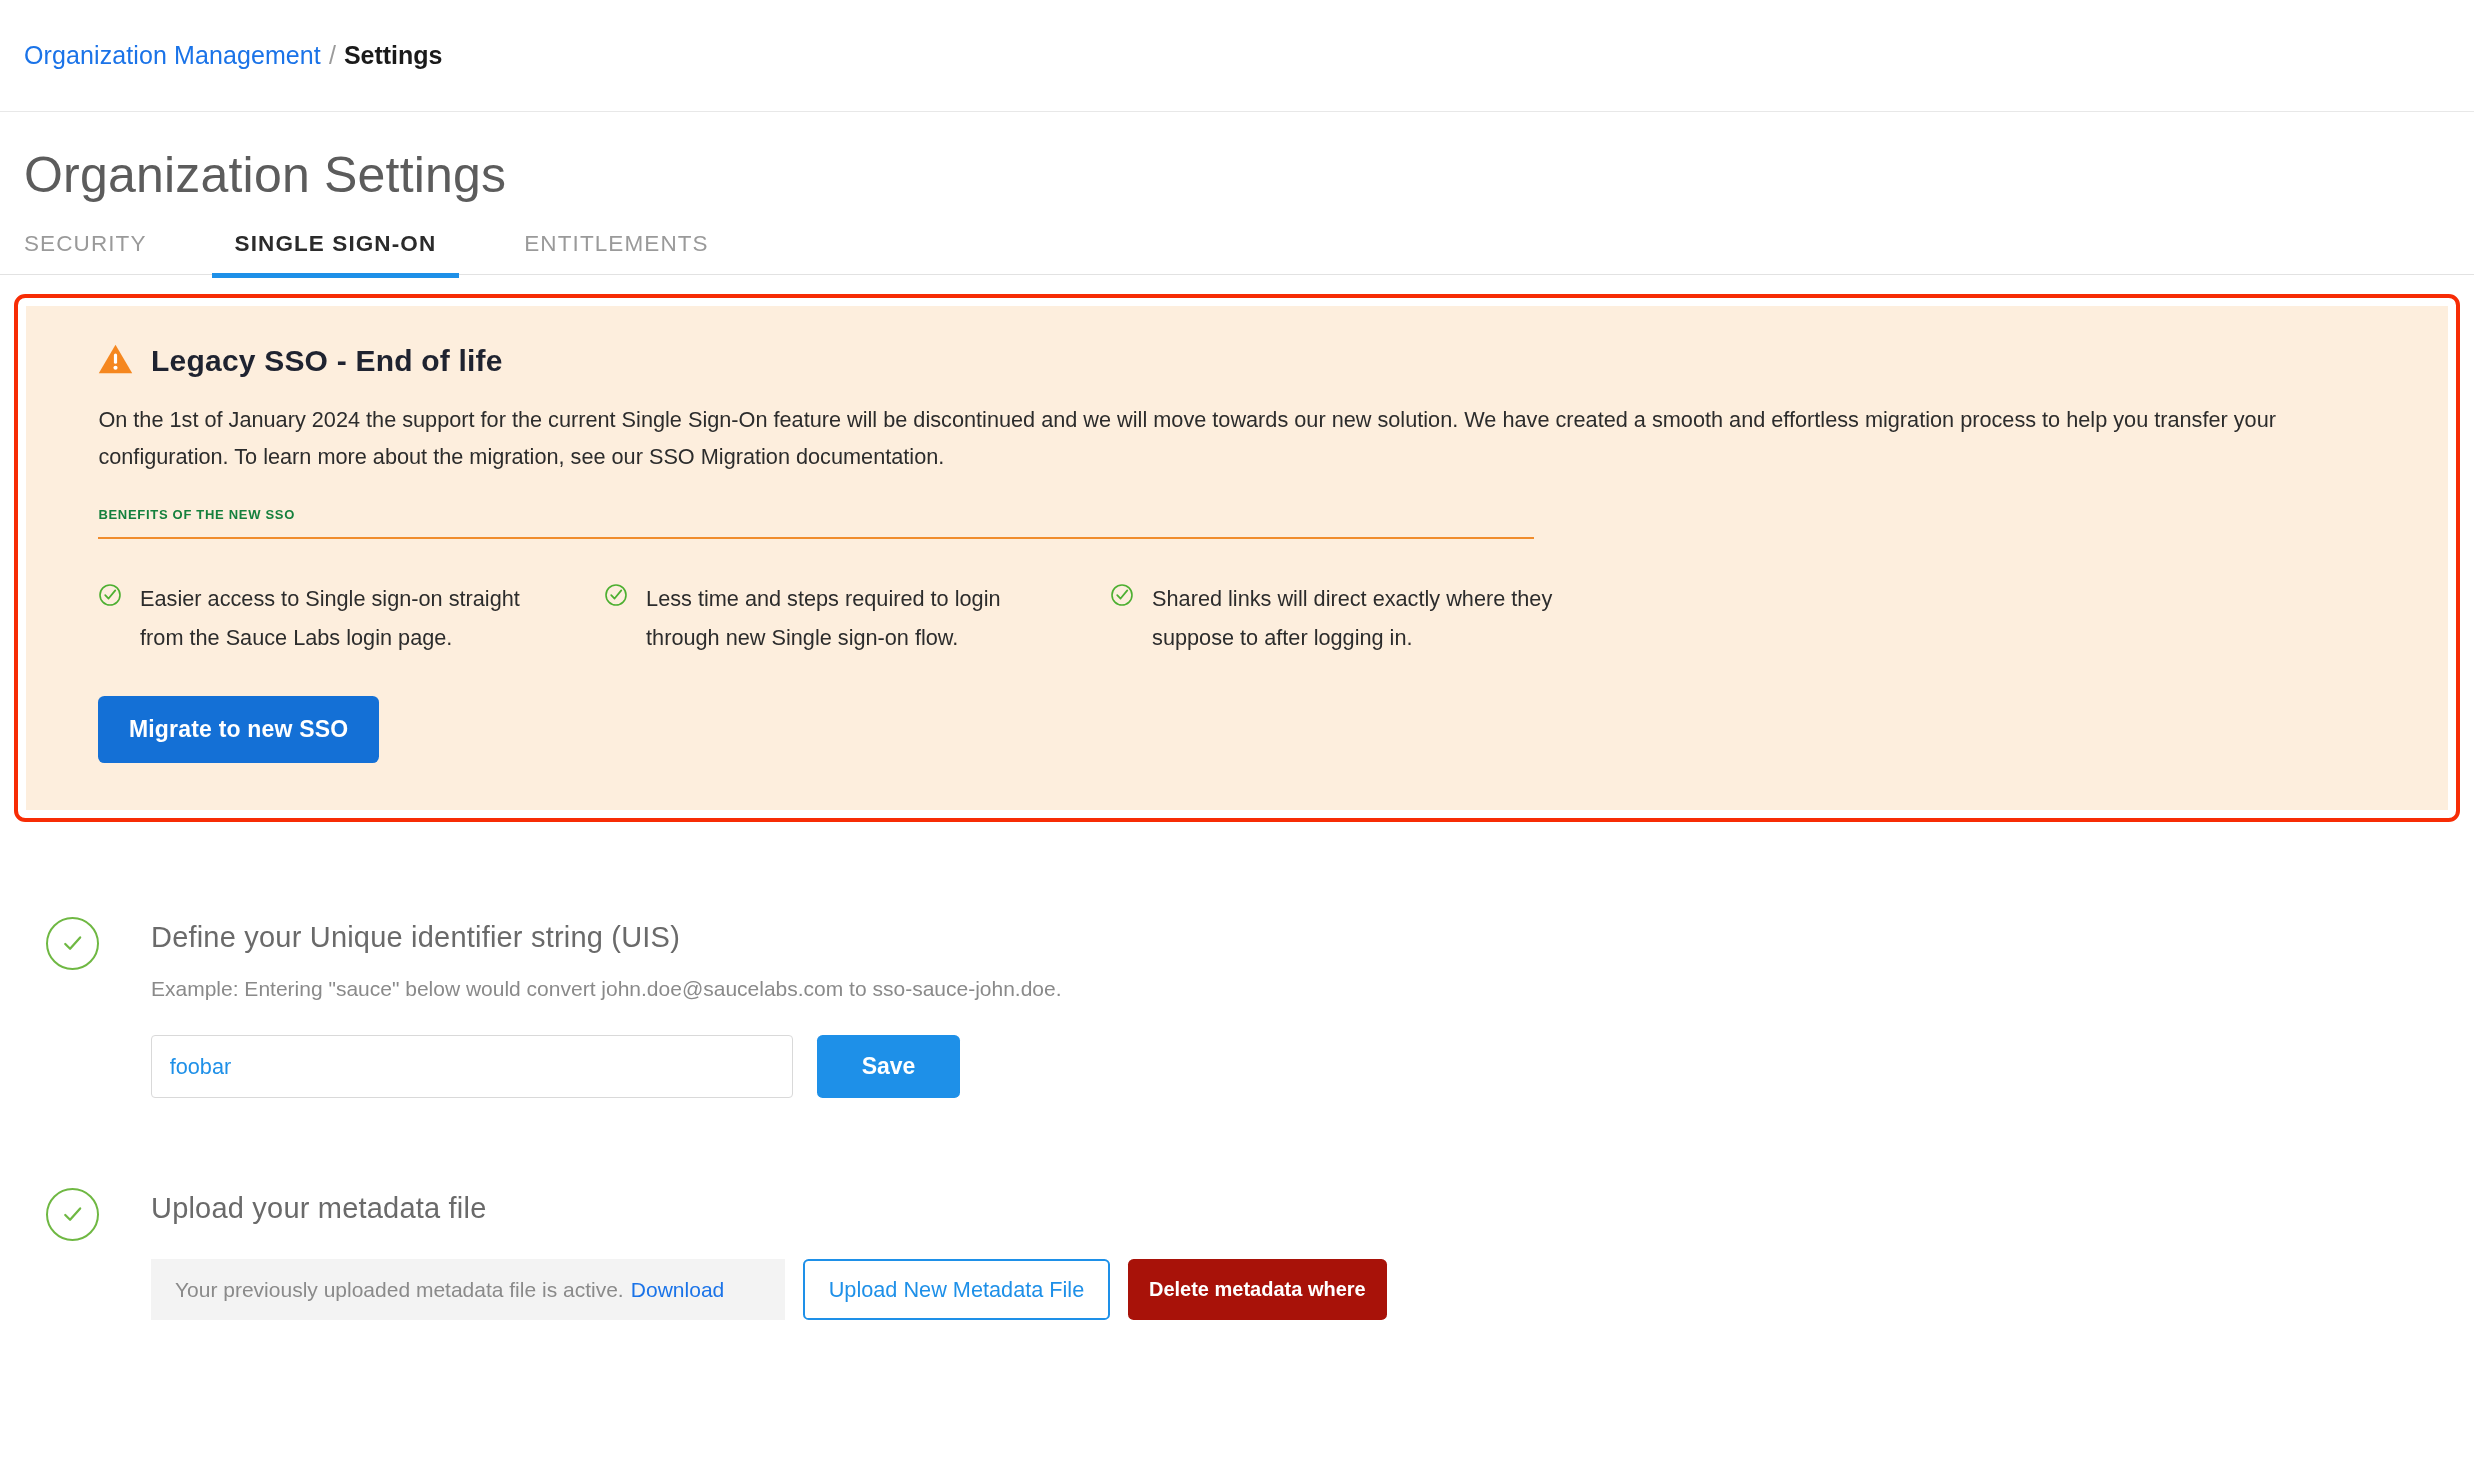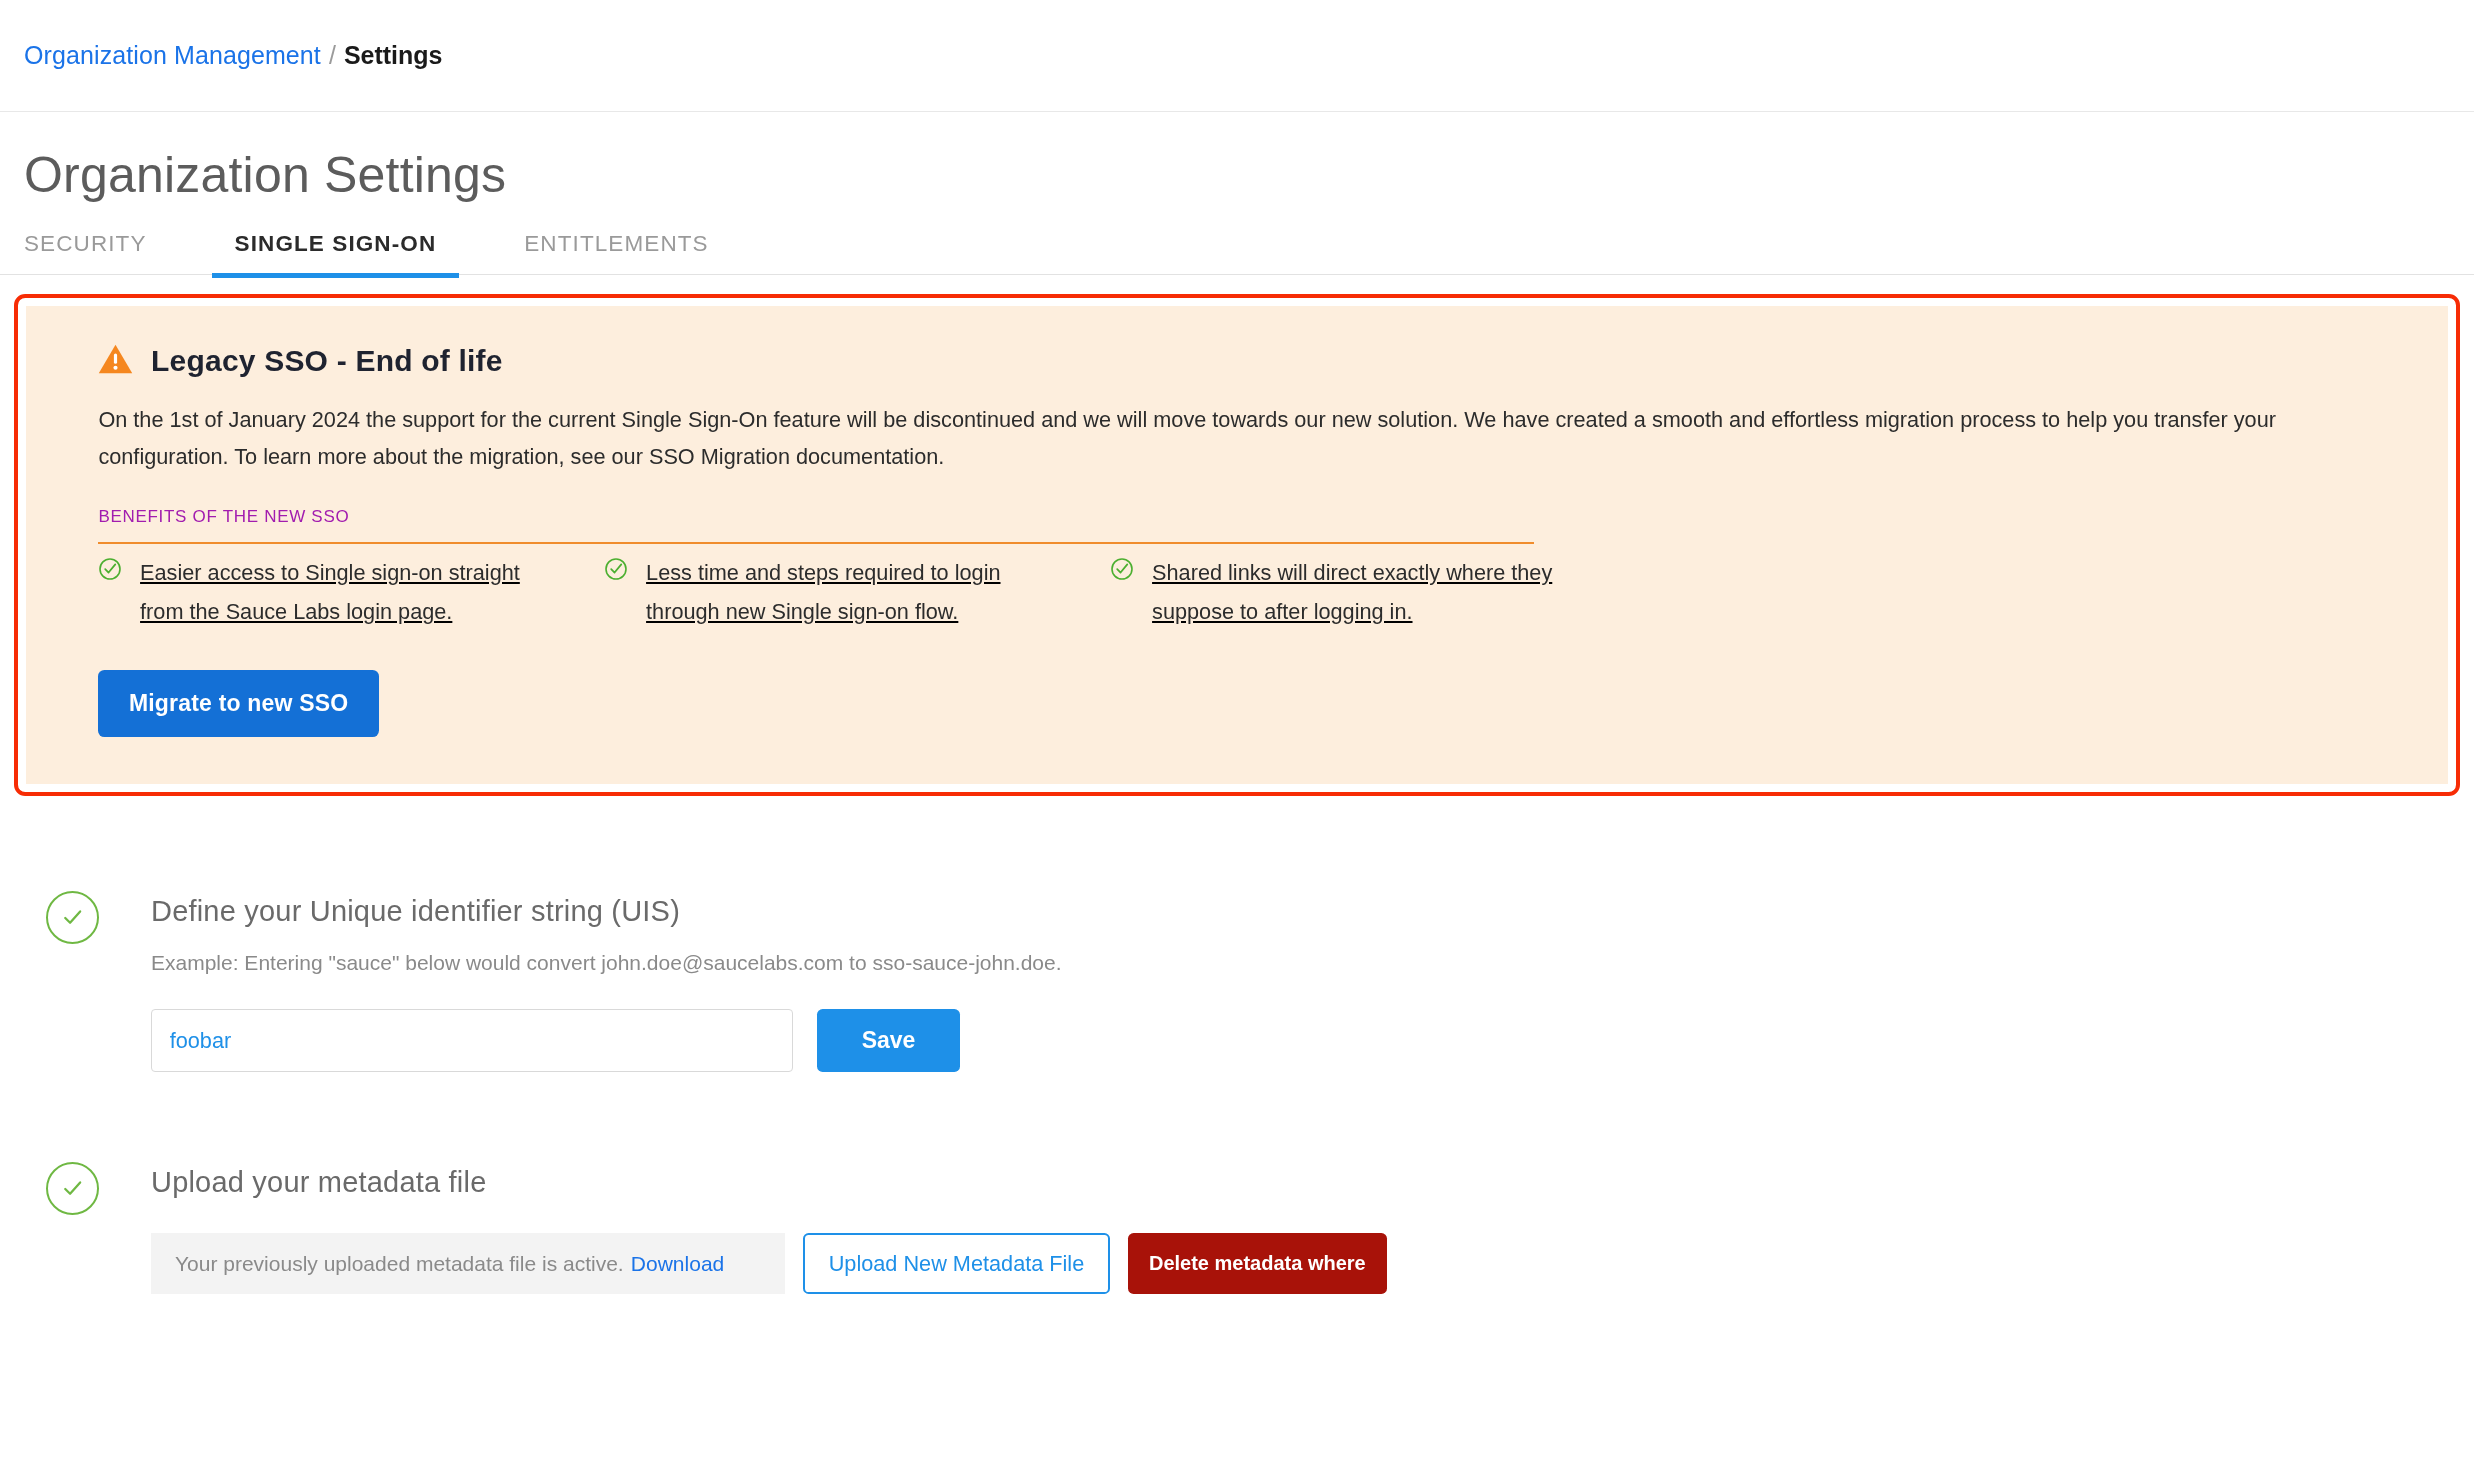--- a/index.html
+++ b/index.html
@@ -104,35 +104,34 @@
   }
   .alert-body {
     margin-top: 22.5px;
     font-size: 21.7px;
     line-height: 1.72;
     color: #2c2c2c;
     max-width: 2239px;
   }
   .benefits-heading {
     margin-top: 32px;
-    font-size: 17px;
-    font-weight: normal;
+    font-size: 13px;
+    font-weight: bold;
     letter-spacing: 0.7px;
-    color: #a21caf;
+    color: #15803d;
   }
   .benefits-rule {
     margin-top: 14.4px;
     width: 1436px;
     height: 2.4px;
     background: #f08c2c;
   }
   .benefits-grid {
     display: flex;
-    margin-top: 10px;
-    text-decoration: underline;
+    margin-top: 41px;
   }
   .benefit {
     display: flex;
     gap: 17.7px;
     width: 506px;
   }
   .benefit-text {
     font-size: 21.7px;
     line-height: 1.78;
     color: #2c2c2c;

